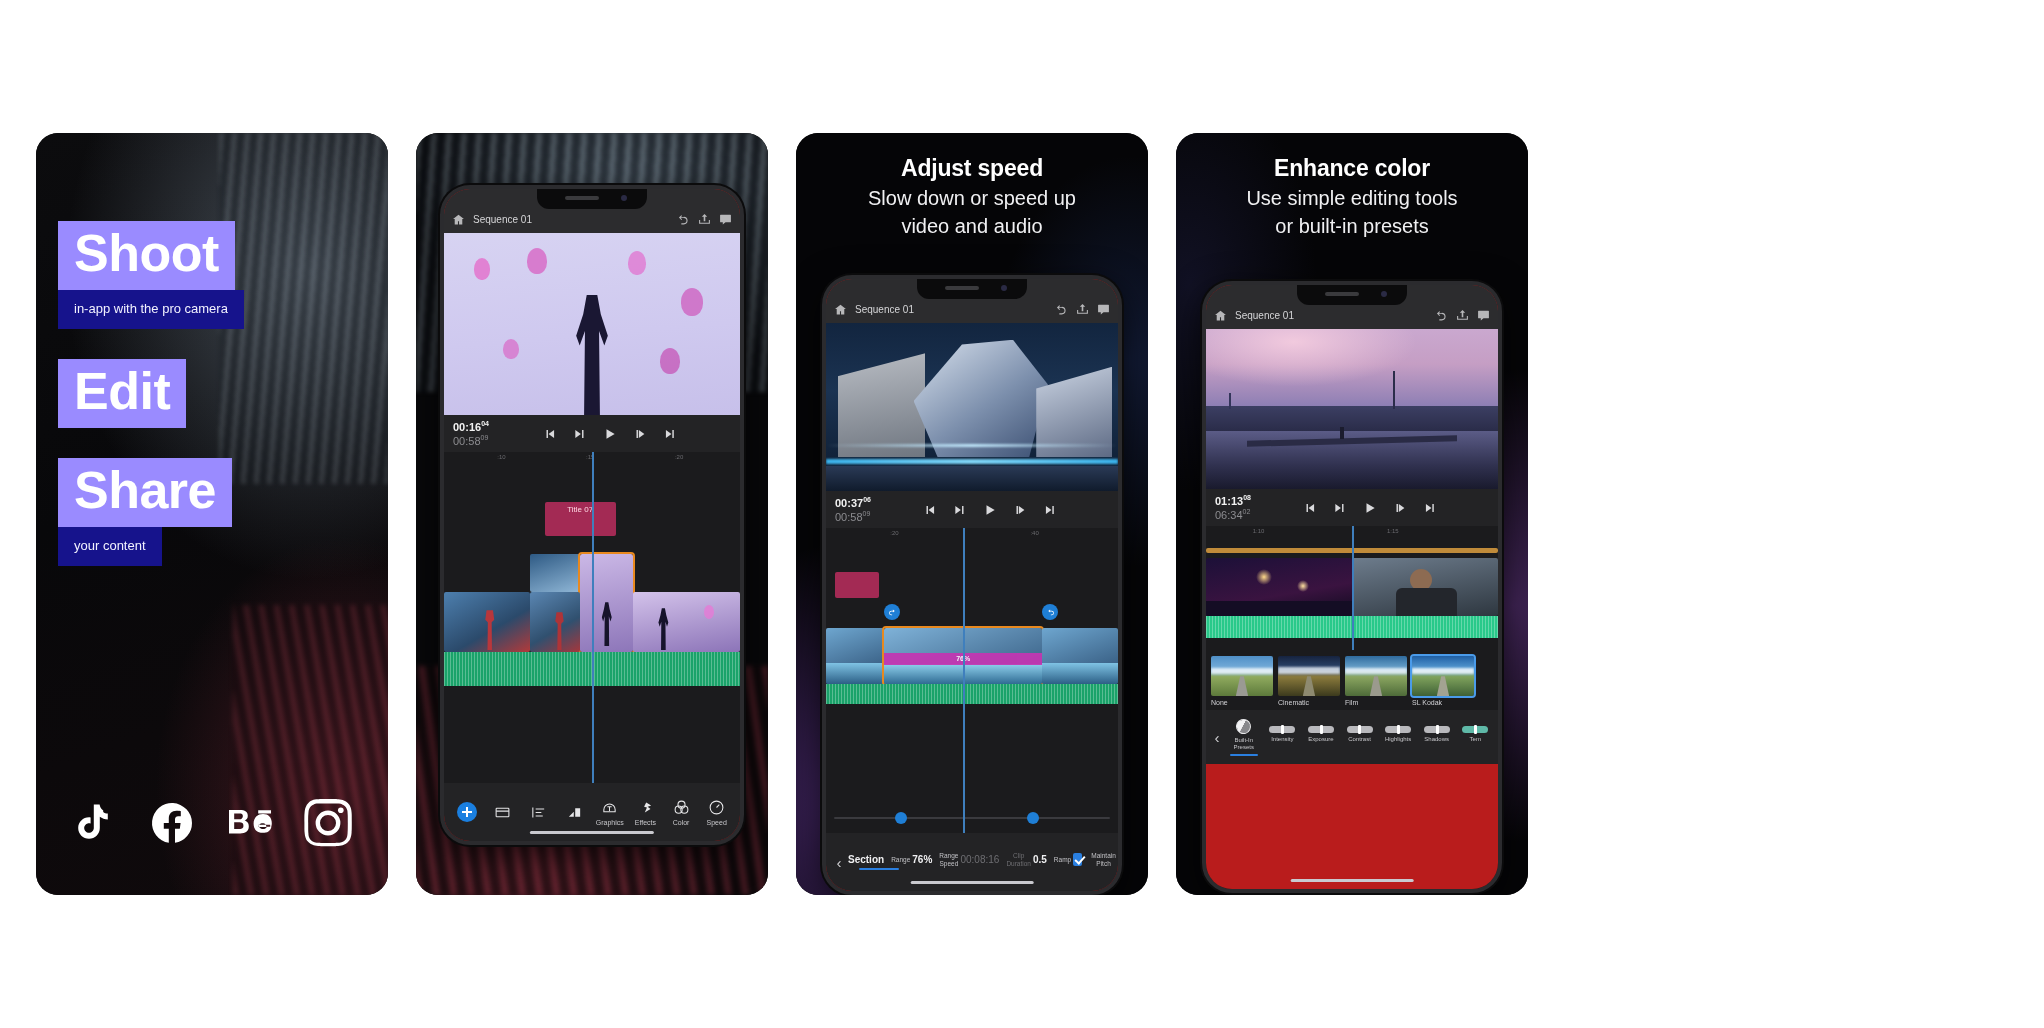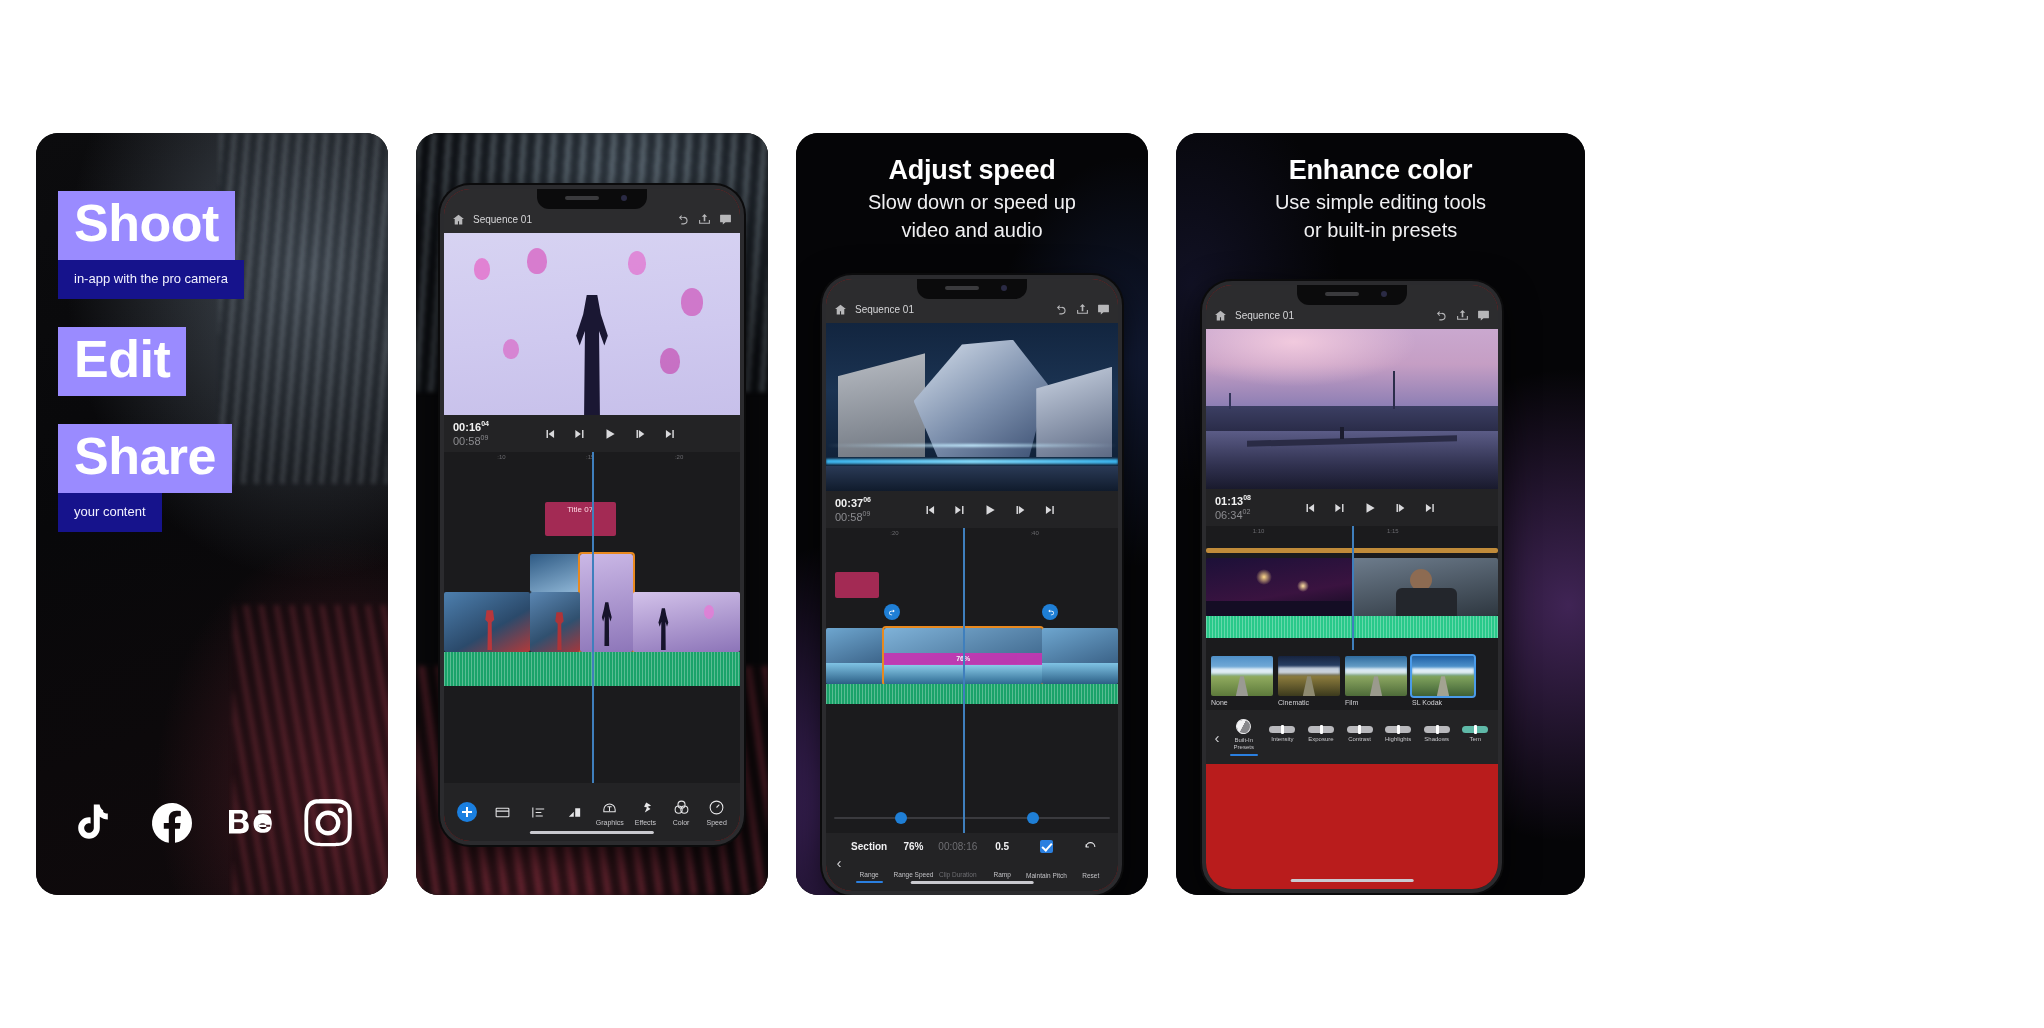--- a/index.html
+++ b/index.html
@@ -21,42 +21,42 @@
     position: relative;
     height: 762px;
     border-radius: 22px;
     overflow: hidden;
     background: #050505;
     flex: none;
   }
   .panel-1 { width: 352px; }
   .panel-2 { width: 352px; }
   .panel-3 { width: 352px; }
-  .panel-4 { width: 409px; }
+  .panel-4 { width: 352px; }
 
   
   .p1-bg {
     position: absolute; inset: 0;
     background:
       radial-gradient(ellipse 120% 70% at 78% 18%, rgba(120,135,150,0.55), rgba(10,10,12,0) 58%),
       radial-gradient(ellipse 90% 55% at 88% 86%, rgba(120,40,55,0.55), rgba(8,6,8,0) 60%),
       linear-gradient(160deg, #0c0c0e 0%, #08080a 45%, #100a0c 100%);
   }
   .p1-bg::before{
     content:""; position:absolute; left:52%; top:0; width:48%; height:46%;
     background: repeating-linear-gradient(95deg, rgba(190,205,215,0.20) 0 5px, rgba(20,26,32,0.35) 5px 13px);
     filter: blur(2.2px); opacity:.85;
   }
   .p1-bg::after{
     content:""; position:absolute; left:56%; bottom:0; width:46%; height:38%;
     background: repeating-linear-gradient(80deg, rgba(150,55,70,0.38) 0 6px, rgba(22,8,12,0.45) 6px 15px);
     filter: blur(2.6px); opacity:.8;
   }
   .p1-content { position:absolute; inset:0; padding: 58px 0 0 22px; }
-  .promo-group { margin-bottom: 28px; }
+  .promo-group { margin-bottom: 28px; margin-top: 30px; }
   .promo-head {
     display: inline-block;
     background: #9a8bff;
     color: #ffffff;
     font-size: 52px;
     font-weight: bold;
     line-height: 1.02;
     padding: 6px 16px 10px 16px;
     letter-spacing: -0.5px;
   }
@@ -159,21 +159,21 @@
   .plusbtn::before, .plusbtn::after{ content:""; position:absolute; background:#fff; }
   .plusbtn::before{ left:50%; top:5px; width:2px; height:10px; transform:translateX(-50%); }
   .plusbtn::after{ top:50%; left:5px; height:2px; width:10px; transform:translateY(-50%); }
 
   
   .speedbar {
     flex:none; height:58px; background:#232325;
     display:flex; align-items:center; padding:0 6px; gap:2px;
   }
   .sp-back { width:14px; color:#cfcfd2; font-size:15px; text-align:center; flex:none; }
-  .sp-item { flex:1; display:flex; flex-direction:column; align-items:center; gap:19px; position:relative; padding-bottom:5px; }
+  .sp-item { flex:1; display:flex; flex-direction:row; align-items:center; gap:7px; position:relative; padding-bottom:5px; }
   .sp-val { font-size:10px; color:#f0f0f2; font-weight:bold; }
   .sp-val.dim { color:#6e6e72; font-weight:normal; }
   .sp-lab { font-size:6.5px; color:#c2c2c6; text-align:center; line-height:1.15; }
   .sp-lab.dim { color:#6e6e72; }
   .sp-item.active::after {
     content:""; position:absolute; bottom:0; left:18%; right:18%; height:2px; background:#2a7fe0; border-radius:2px;
   }
   .chk { width:13px; height:13px; border-radius:2px; background:#2a7fe0; position:relative; }
   .chk::after{ content:""; position:absolute; left:4px; top:1px; width:4px; height:8px; border:solid #fff; border-width:0 2px 2px 0; transform:rotate(42deg); }
 
@@ -193,21 +193,21 @@
   .cb-item { flex:1; display:flex; flex-direction:column; align-items:center; gap:3px; position:relative; padding-bottom:5px; min-width:0; }
   .cb-lab { font-size:6px; color:#c6c6ca; text-align:center; line-height:1.15; white-space:nowrap; }
   .cb-item.active::after{ content:""; position:absolute; bottom:0; left:12%; right:12%; height:2px; background:#2a7fe0; border-radius:2px; }
   .mini-slider { width:26px; height:7px; border-radius:4px; background:#b9b9bd; position:relative; }
   .mini-slider i { position:absolute; top:-1px; left:46%; width:3px; height:9px; background:#fff; border-radius:1px; }
   .mini-slider.teal { background:#5fb9a8; }
   .presets-ic { width:15px; height:15px; border-radius:50%; background:linear-gradient(135deg,#f2f2f4 45%, #88888c 46%); border:1.5px solid #e8e8ea; transform:rotate(-18deg); }
 
   
   .phead { position:absolute; left:0; right:0; top:22px; text-align:center; z-index:3; padding:0 14px; }
-  .phead .h1 { color:#fff; font-size:27px; font-weight:bold; letter-spacing:-0.2px; }
+  .phead .h1 { color:#fff; font-size:23px; font-weight:bold; letter-spacing:-0.2px; }
   .phead .h2 { color:#f0f0f2; font-size:20px; line-height:1.22; margin-top:4px; }
 
   .p3-bg { position:absolute; inset:0;
     background: radial-gradient(ellipse 75% 55% at 12% 88%, rgba(110,60,165,.55), rgba(6,6,10,0) 62%),
                 radial-gradient(ellipse 65% 45% at 95% 30%, rgba(36,58,120,.40), rgba(6,6,10,0) 60%),
                 #050507; }
   .p4-bg { position:absolute; inset:0;
     background: radial-gradient(ellipse 80% 50% at 96% 62%, rgba(128,70,170,.48), rgba(6,6,10,0) 62%),
                 radial-gradient(ellipse 60% 45% at 4% 20%, rgba(40,40,90,.35), rgba(6,6,10,0) 60%),
                 #050507; }

